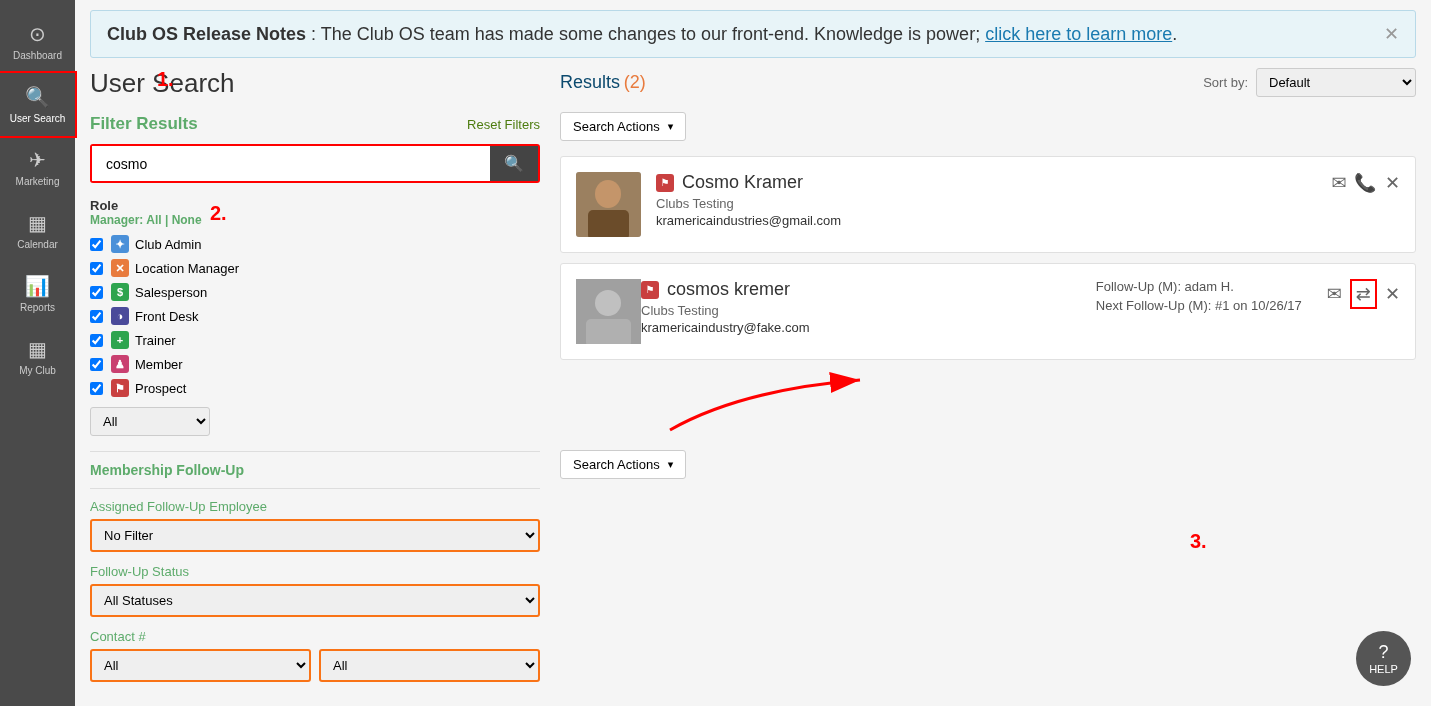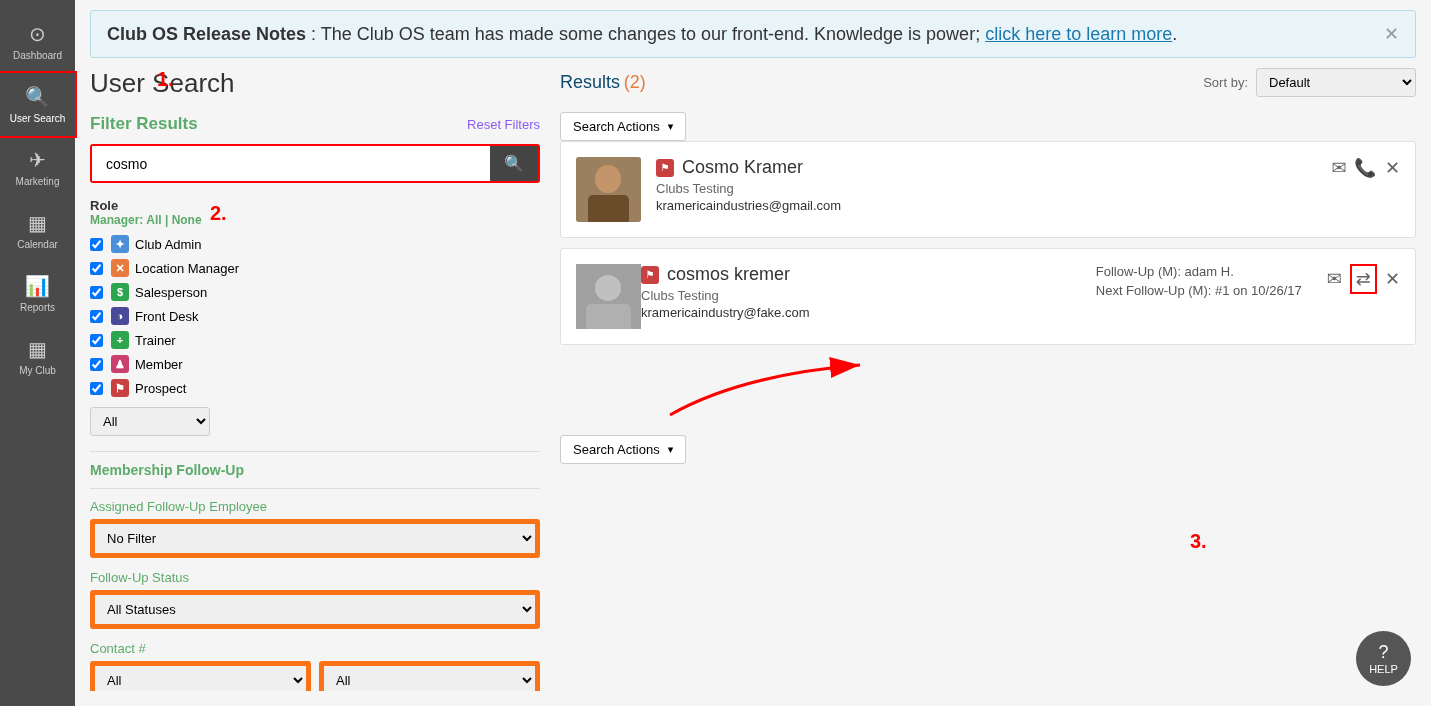--- a/index.html
+++ b/index.html
@@ -90,21 +90,21 @@
       justify-content: space-between;
       align-items: center;
       margin-bottom: 10px;
     }
     .filter-title {
       color: #5dab6b;
       font-size: 17px;
       font-weight: bold;
     }
     .reset-filters {
-      color: #8b5cf6;
+      color: #4d7c0f;
       cursor: pointer;
       font-size: 13px;
       text-decoration: none;
     }
 
     
     .search-box {
       display: flex;
       border: 2px solid red;
       border-radius: 3px;
@@ -184,21 +184,21 @@
 
     .field-label {
       color: #5dab6b;
       font-size: 13px;
       margin-bottom: 5px;
       display: block;
     }
     .field-select {
       width: 100%;
       padding: 6px 8px;
-      border: 5px solid #f97316;
+      border: 2px solid #f97316;
       border-radius: 3px;
       font-size: 13px;
       margin-bottom: 12px;
     }
 
     
     .right-panel {
       flex: 1;
       overflow-y: auto;
     }
@@ -228,21 +228,21 @@
     .search-actions-btn {
       background: white;
       border: 1px solid #ccc;
       padding: 6px 12px;
       border-radius: 3px;
       cursor: pointer;
       font-size: 13px;
       display: flex;
       align-items: center;
       gap: 8px;
-      margin-bottom: 0;
+      margin-bottom: 15px;
     }
     .search-actions-btn::after { content: '▾'; font-size: 11px; }
 
     
     .result-card {
       background: white;
       border: 1px solid #e0e0e0;
       border-radius: 3px;
       padding: 15px;
       margin-bottom: 10px;

